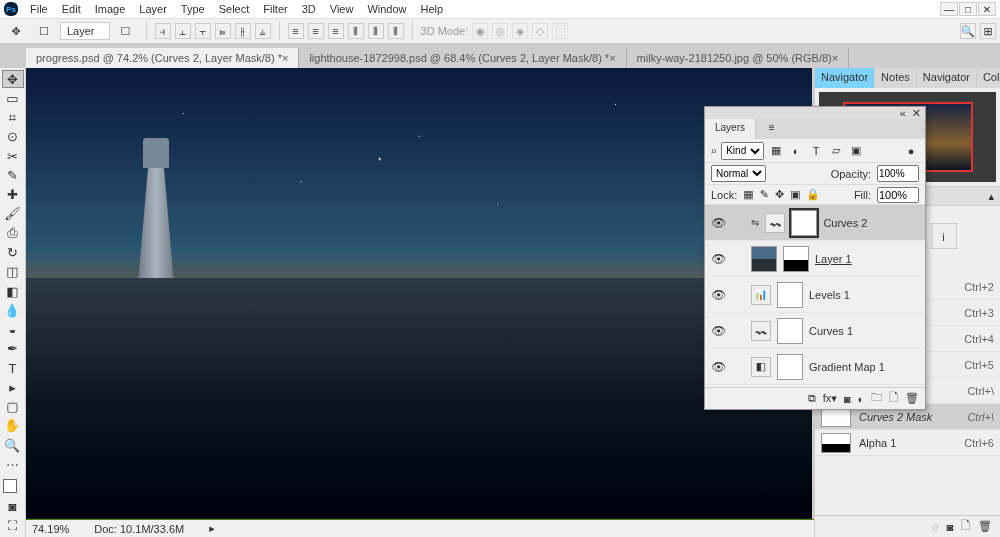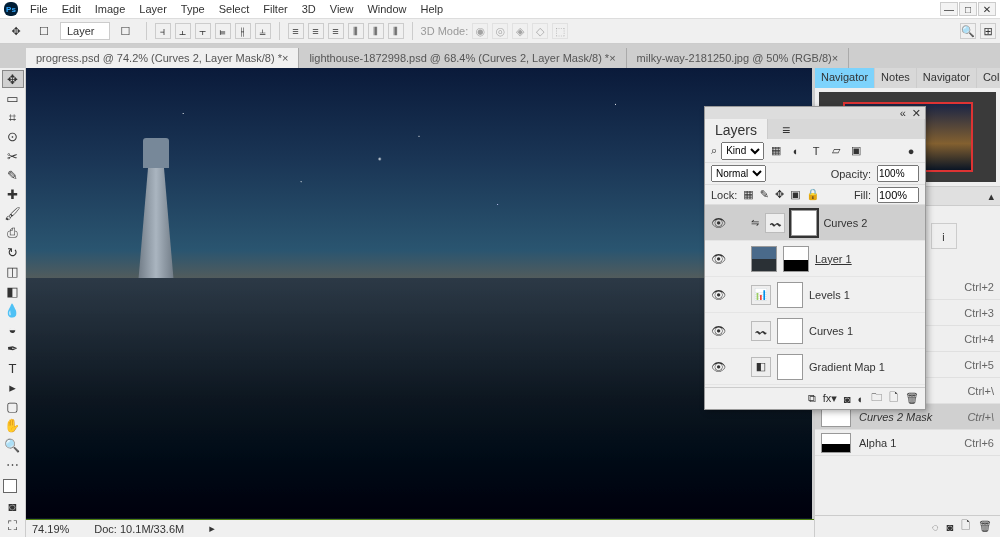--- a/index.html
+++ b/index.html
@@ -54,21 +54,21 @@
 .ch-thumb.alpha { background: linear-gradient(to bottom, #fff 55%, #000 55%); }
 .shortcut { margin-left: auto; color: #666; }
 .panel-footer { height: 22px; border-top: 1px solid #ccc; display: flex; align-items: center; justify-content: flex-end; gap: 8px; padding: 0 8px; margin-top: auto; }
 .histo-row { height: 60px; display:flex; align-items:center; justify-content:center; gap:10px; padding:6px;}
 .histo-icon { width:26px; height:26px; border:1px solid #ccc; display:flex;align-items:center;justify-content:center;}
 
 
 .layers-panel { position: absolute; left: 704px; top: 106px; width: 222px; height: 304px; background: #f0f0f0; border: 1px solid #999; box-shadow: 2px 2px 6px rgba(0,0,0,.3); display: flex; flex-direction: column; }
 .lp-titlebar { height: 12px; background: #ddd; display: flex; justify-content: flex-end; align-items: center; padding: 0 4px; gap: 6px; font-size: 9px; }
 .lp-tabs { display: flex; height: 20px; background: #d8d8d8; }
-.lp-tabs span { padding: 3px 10px; background: #efefef; border-right: 1px solid #ccc; font-size: 14px; }
+.lp-tabs span { padding: 3px 10px; background: #efefef; border-right: 1px solid #ccc; font-size: 10px; }
 .lp-filter { height: 24px; display: flex; align-items: center; padding: 0 6px; gap: 4px; border-bottom: 1px solid #ddd; }
 .lp-filter select { height: 18px; font-size: 10px; }
 .lp-filter .fi { width: 16px; height: 16px; display: flex; align-items: center; justify-content: center; font-size: 11px; }
 .lp-blend { height: 22px; display: flex; align-items: center; padding: 0 6px; gap: 6px; font-size: 10px; border-bottom: 1px solid #ddd; }
 .lp-blend select, .lp-blend input { height: 17px; font-size: 10px; }
 .lp-lock { height: 20px; display: flex; align-items: center; padding: 0 6px; gap: 6px; font-size: 10px; border-bottom: 1px solid #ddd; }
 .lp-list { flex: 1; overflow: hidden; }
 .layer-row { height: 36px; display: flex; align-items: center; padding: 0 6px; gap: 6px; border-bottom: 1px solid #e5e5e5; font-size: 10px; }
 .layer-row.sel { background: #cfcfcf; }
 .eye { width: 14px; text-align: center; font-size: 12px; }

